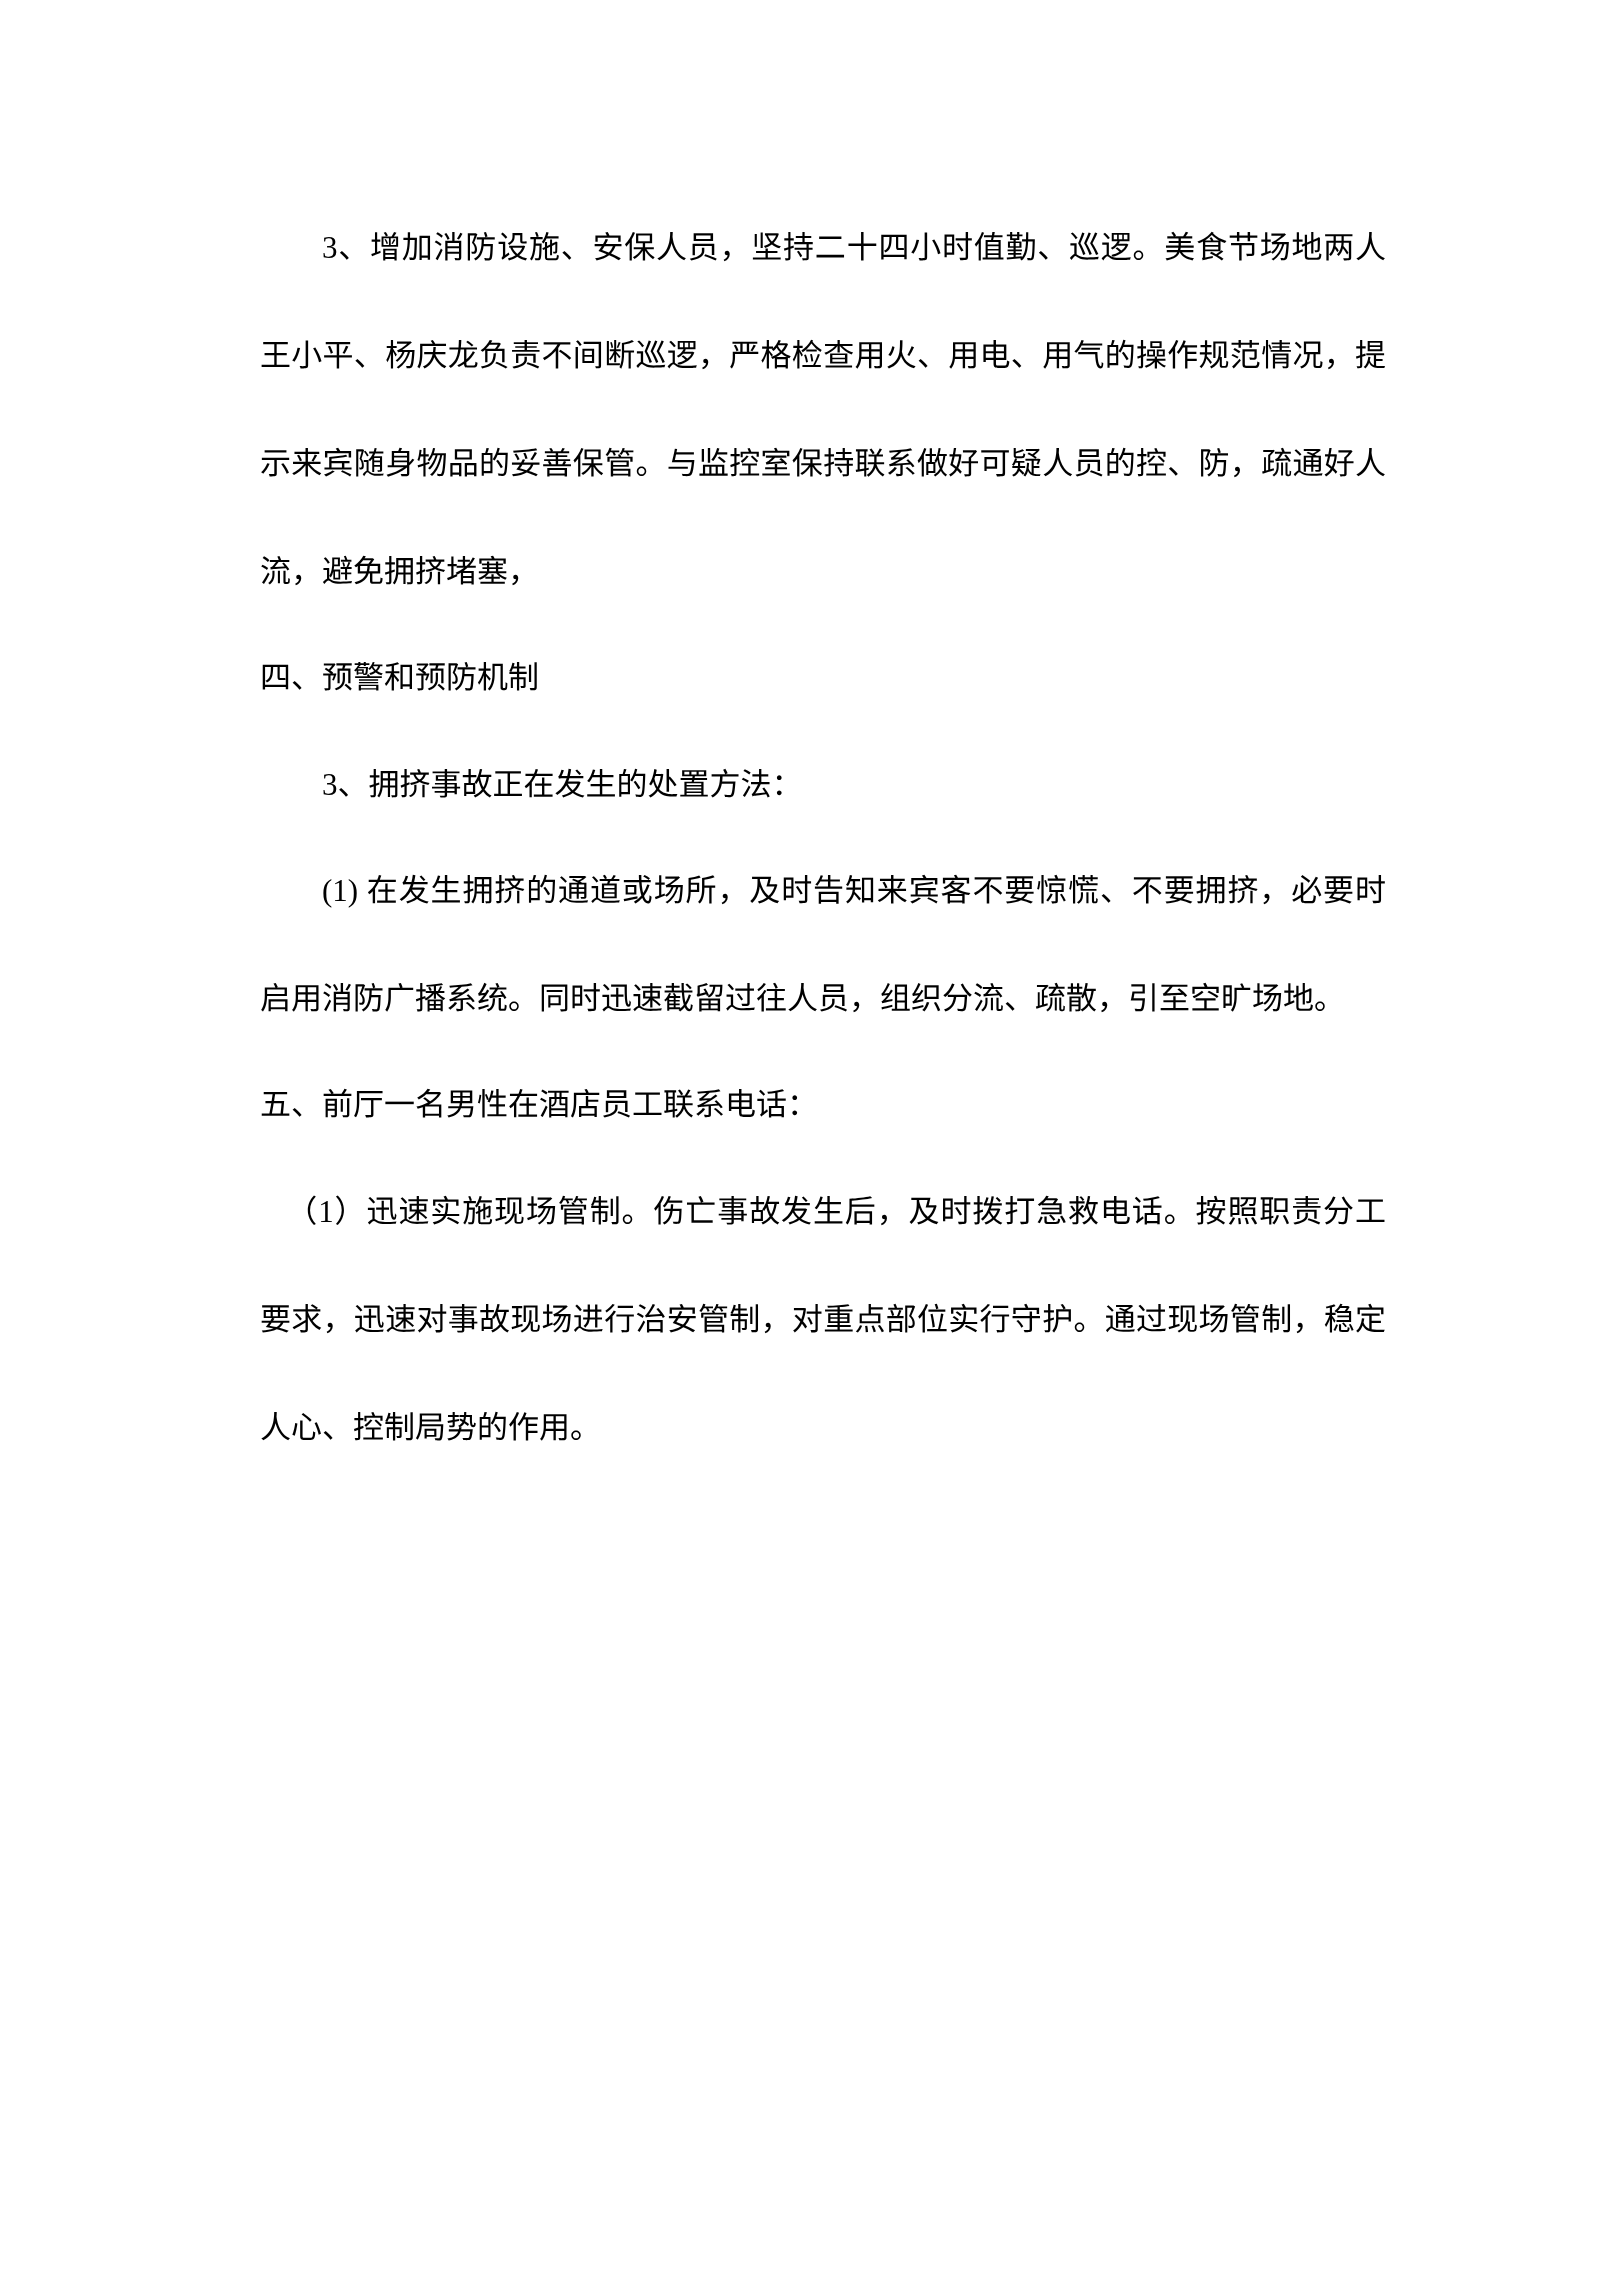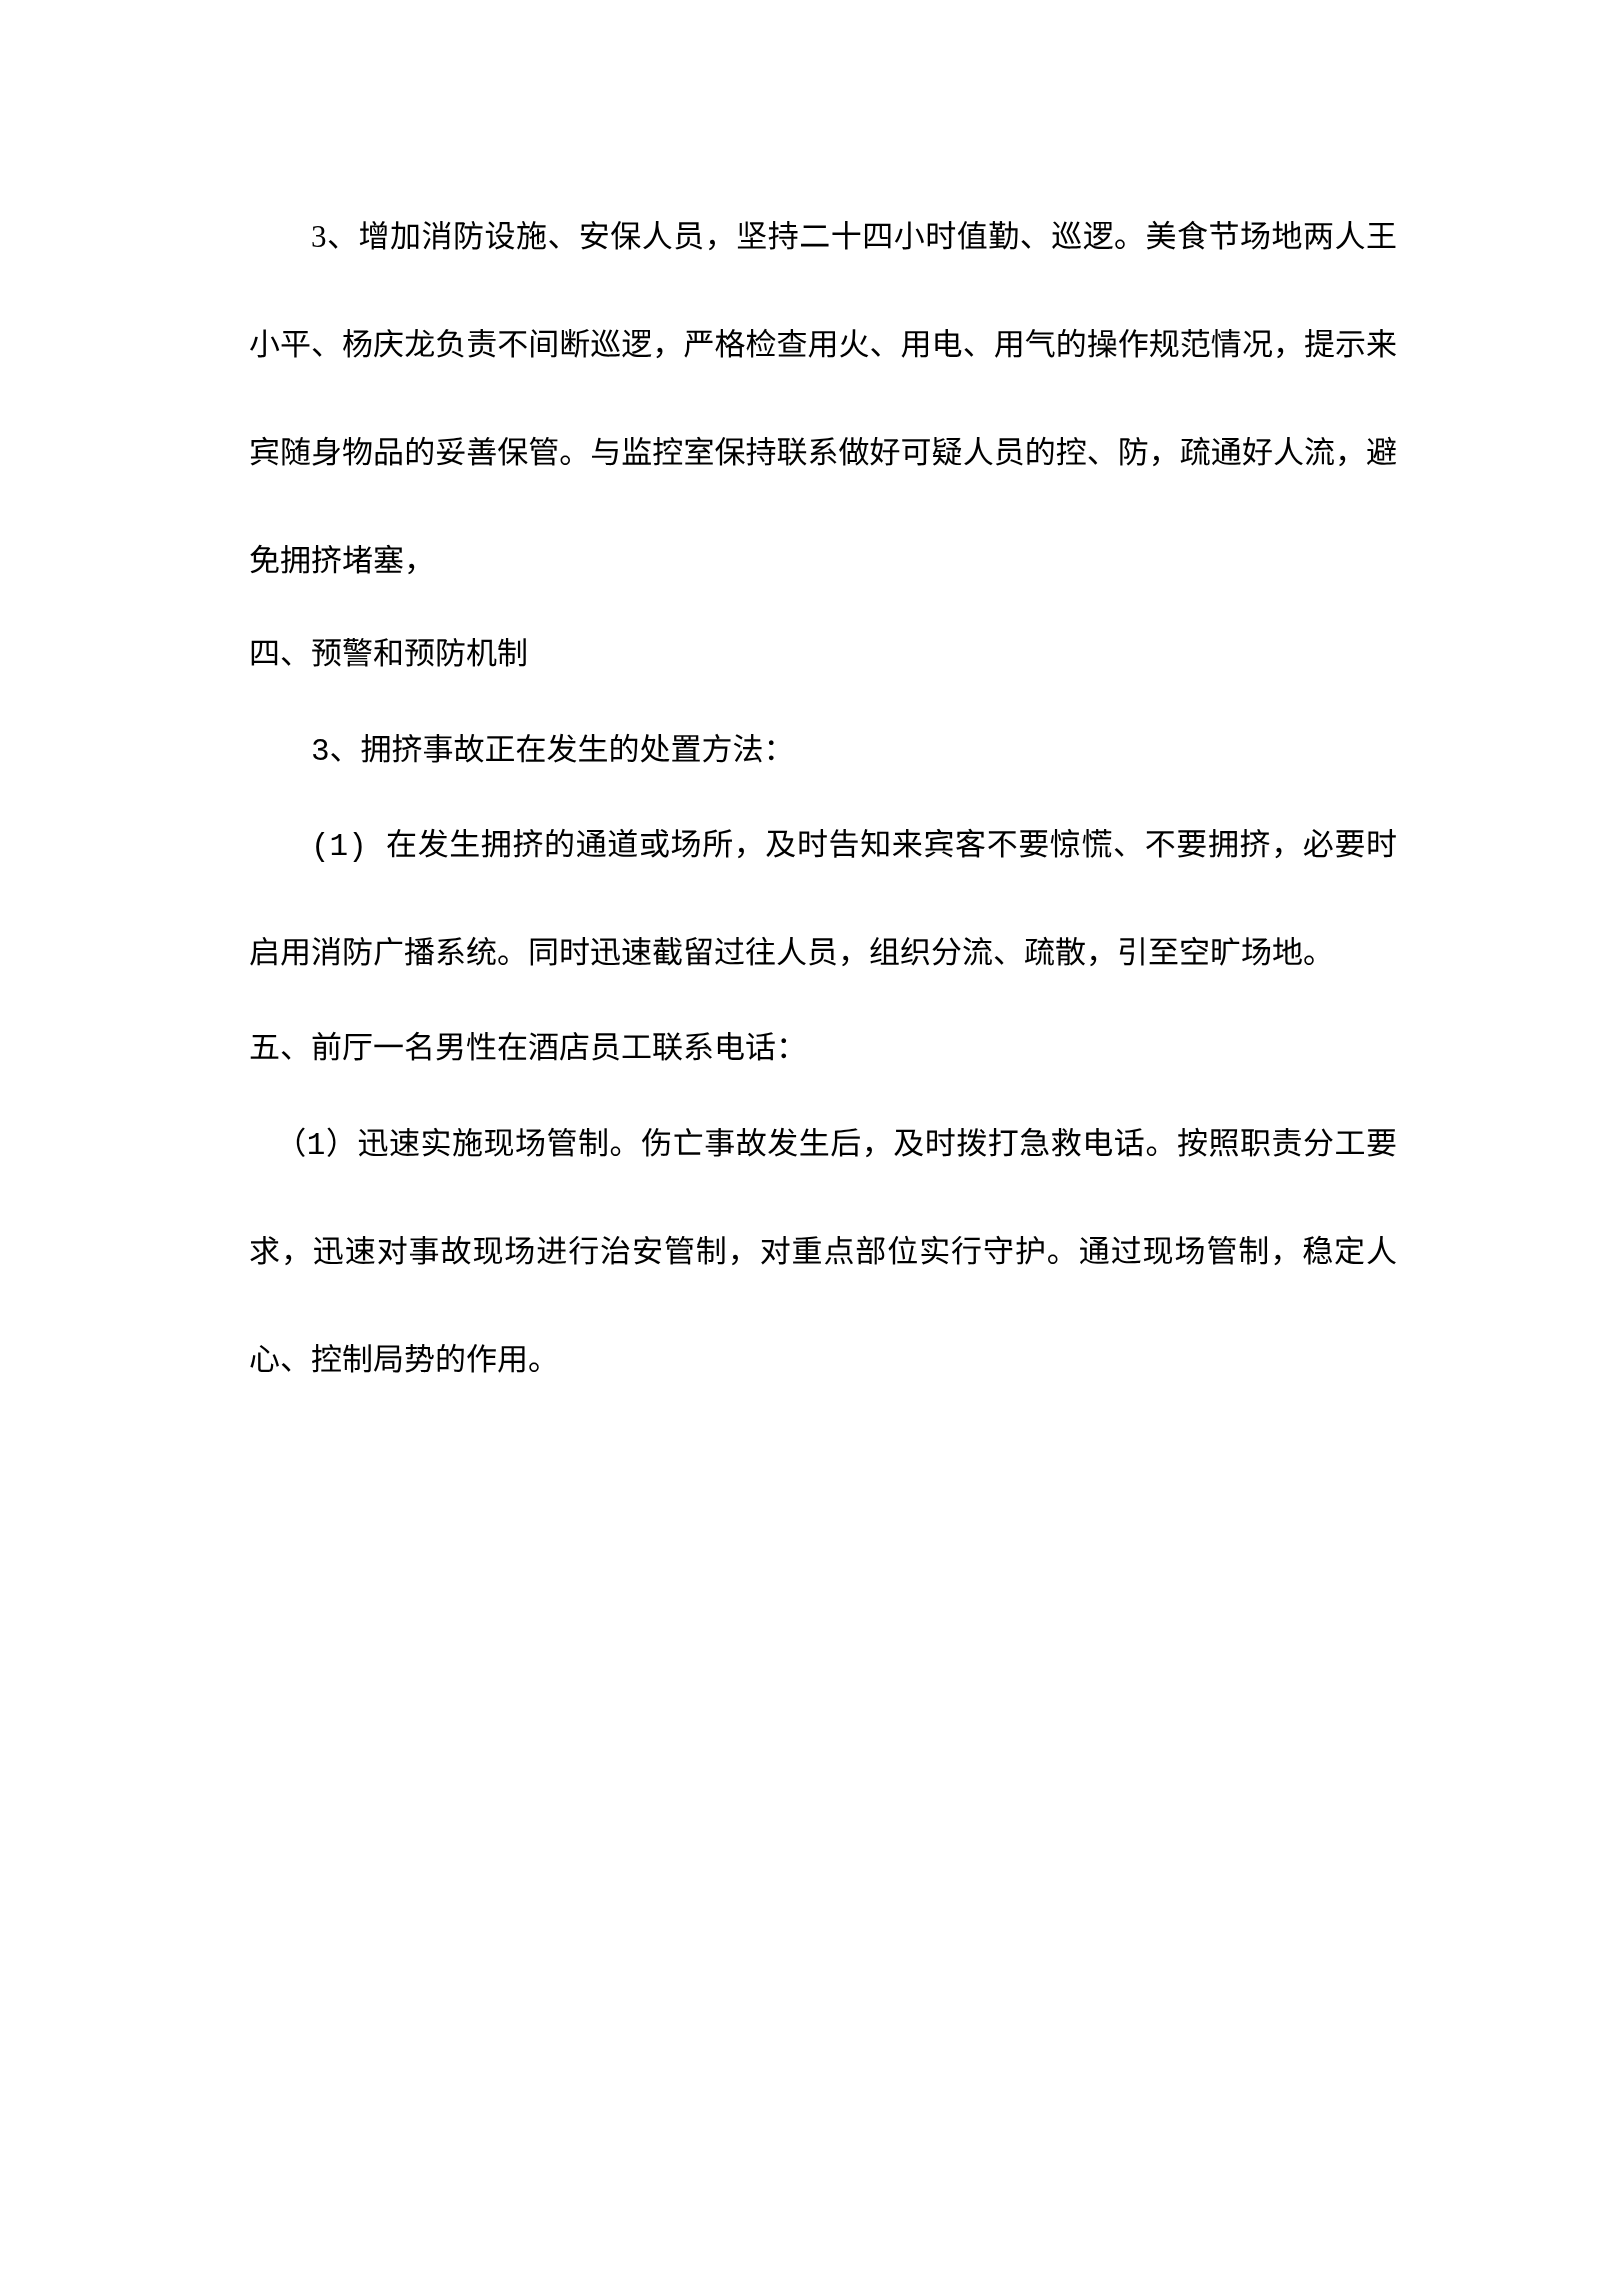--- a/index.html
+++ b/index.html
@@ -13,29 +13,28 @@
     height: 2293px;
     margin: 0 auto;
     background: #ffffff;
     box-sizing: border-box;
     padding: 179px 220px 0 245px;
     overflow: hidden;
     font-family: "Liberation Serif", "DejaVu Serif", serif;
     color: #000000;
   }
   .page p {
-    margin: 4px;
+    margin: 15px;
     font-size: 31px;
     line-height: 108px;
     text-align: justify;
     word-break: break-all;
   }
   .page p + p {
     margin-top: -16.7px;
-    font-family: Liberation Mono, monospace;
   }
   .indent-2   { text-indent: 2em; }
   .indent-05  { text-indent: 0.5em; }
   .indent-085 { text-indent: 0.85em; }
   .indent-0   { text-indent: 0; }
 </style>
 </head>
 <body>
 
 <div class="page">

